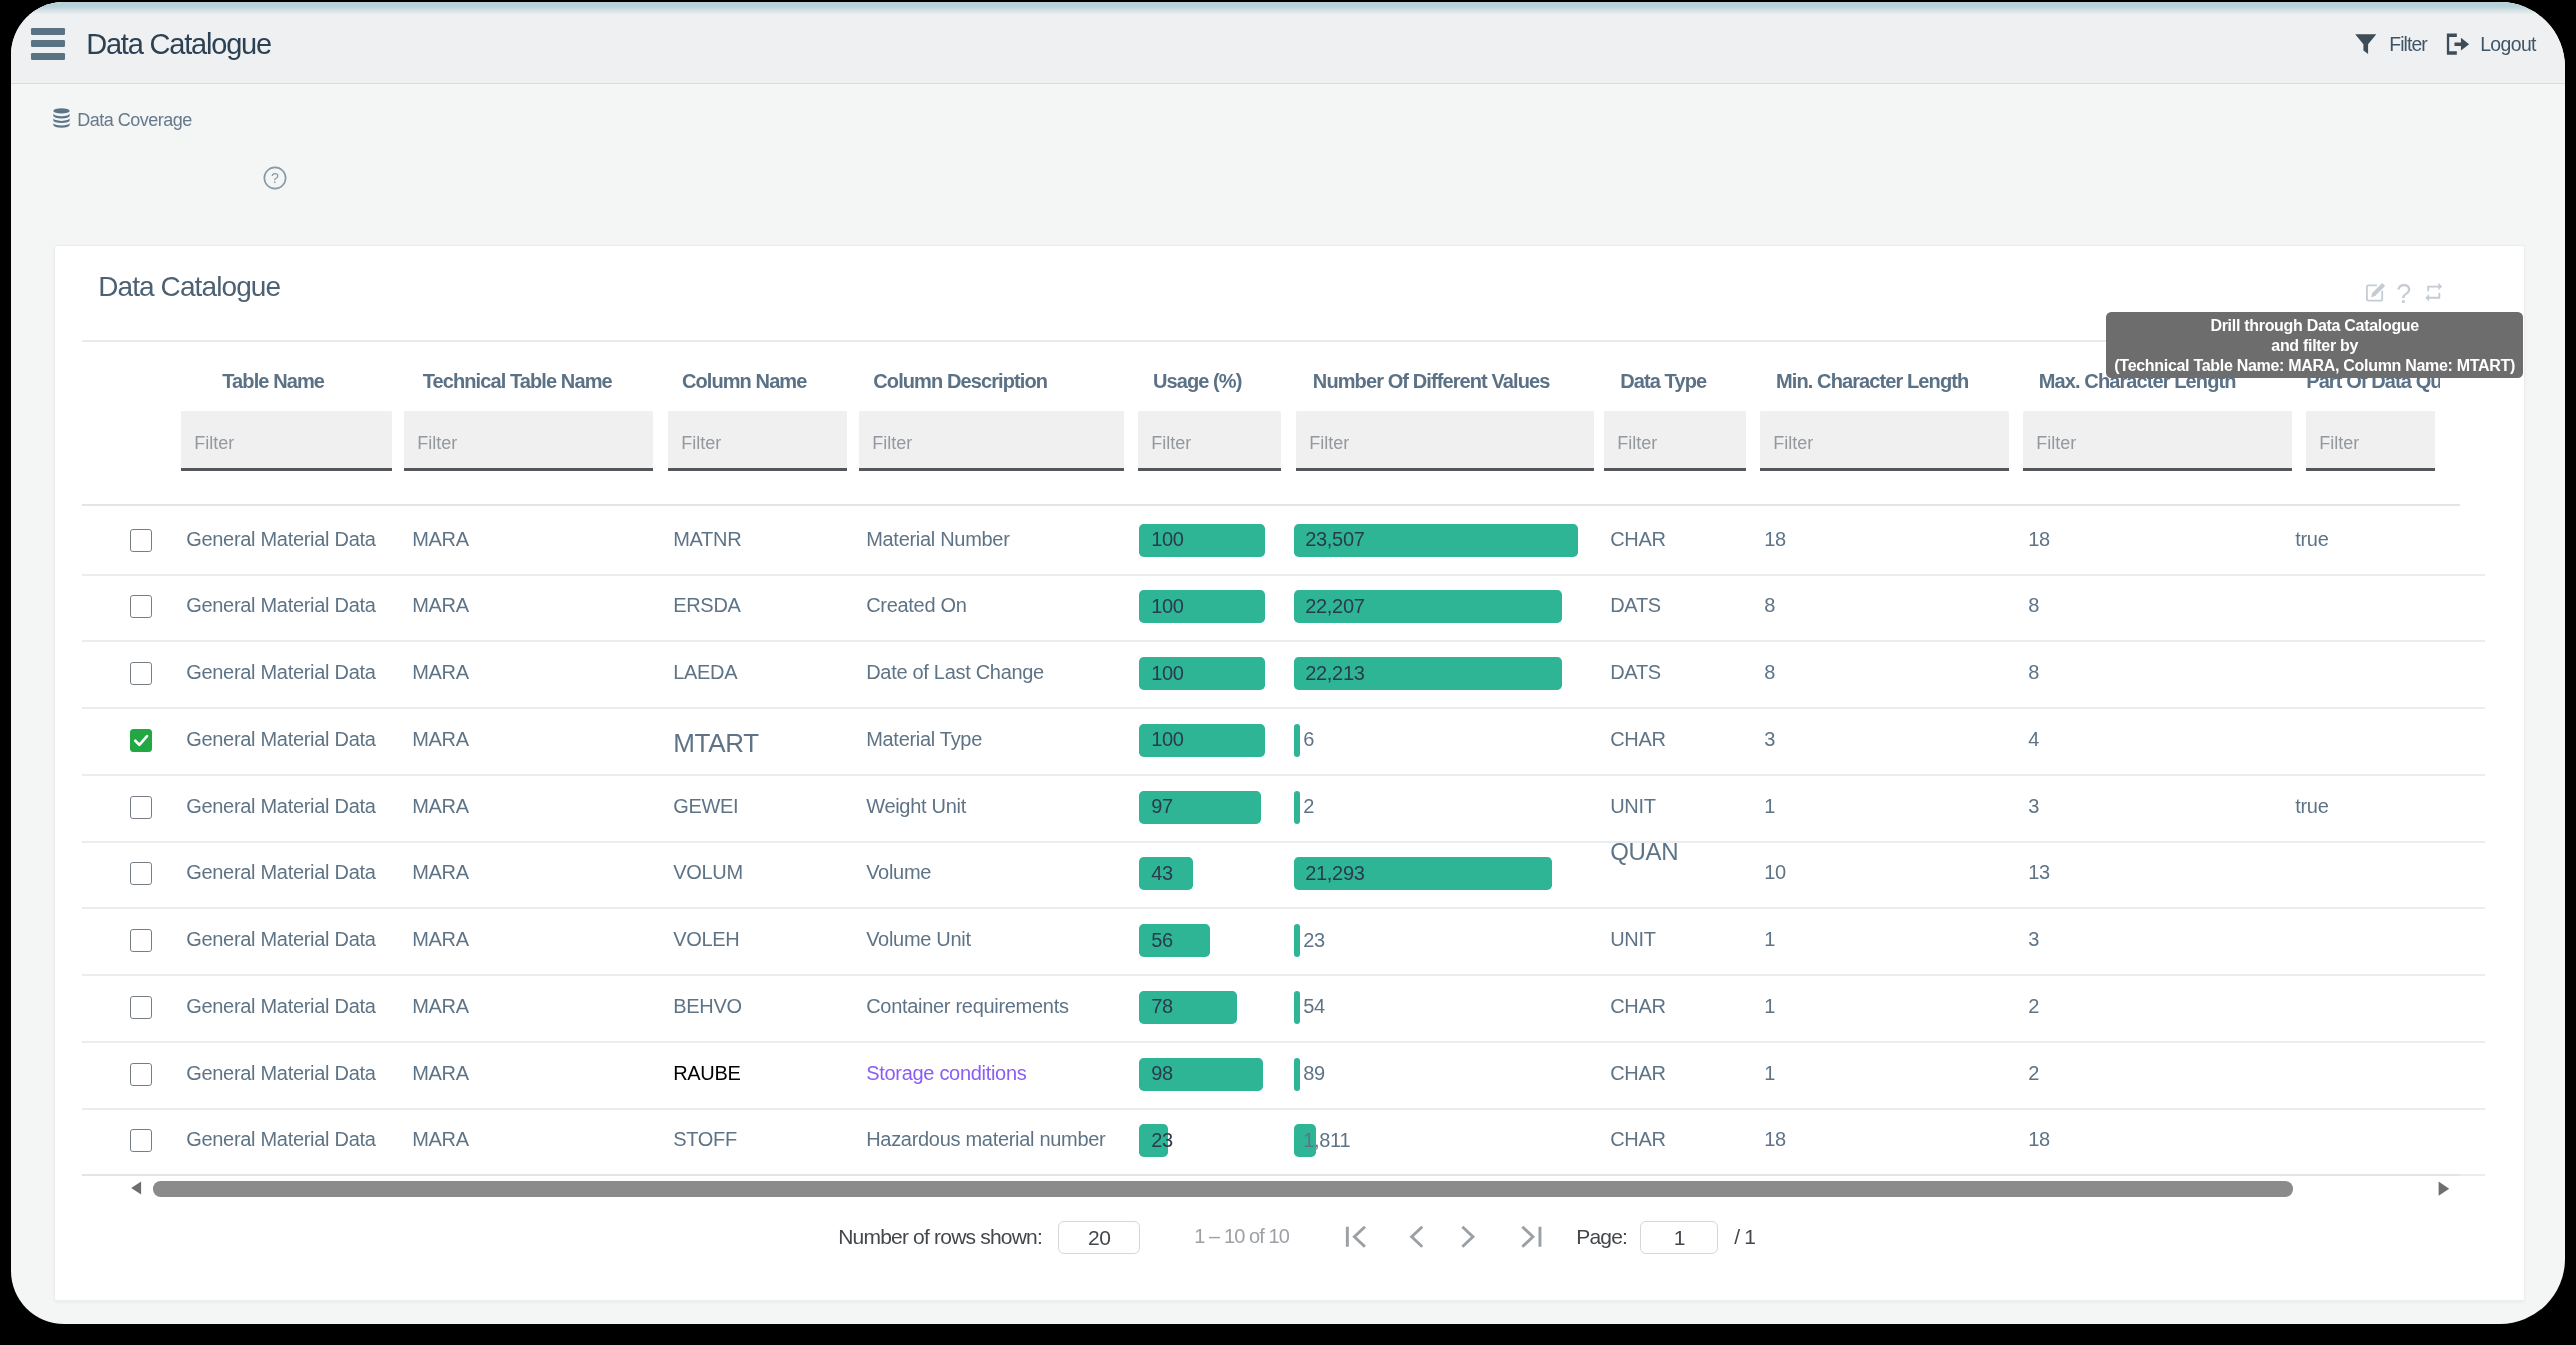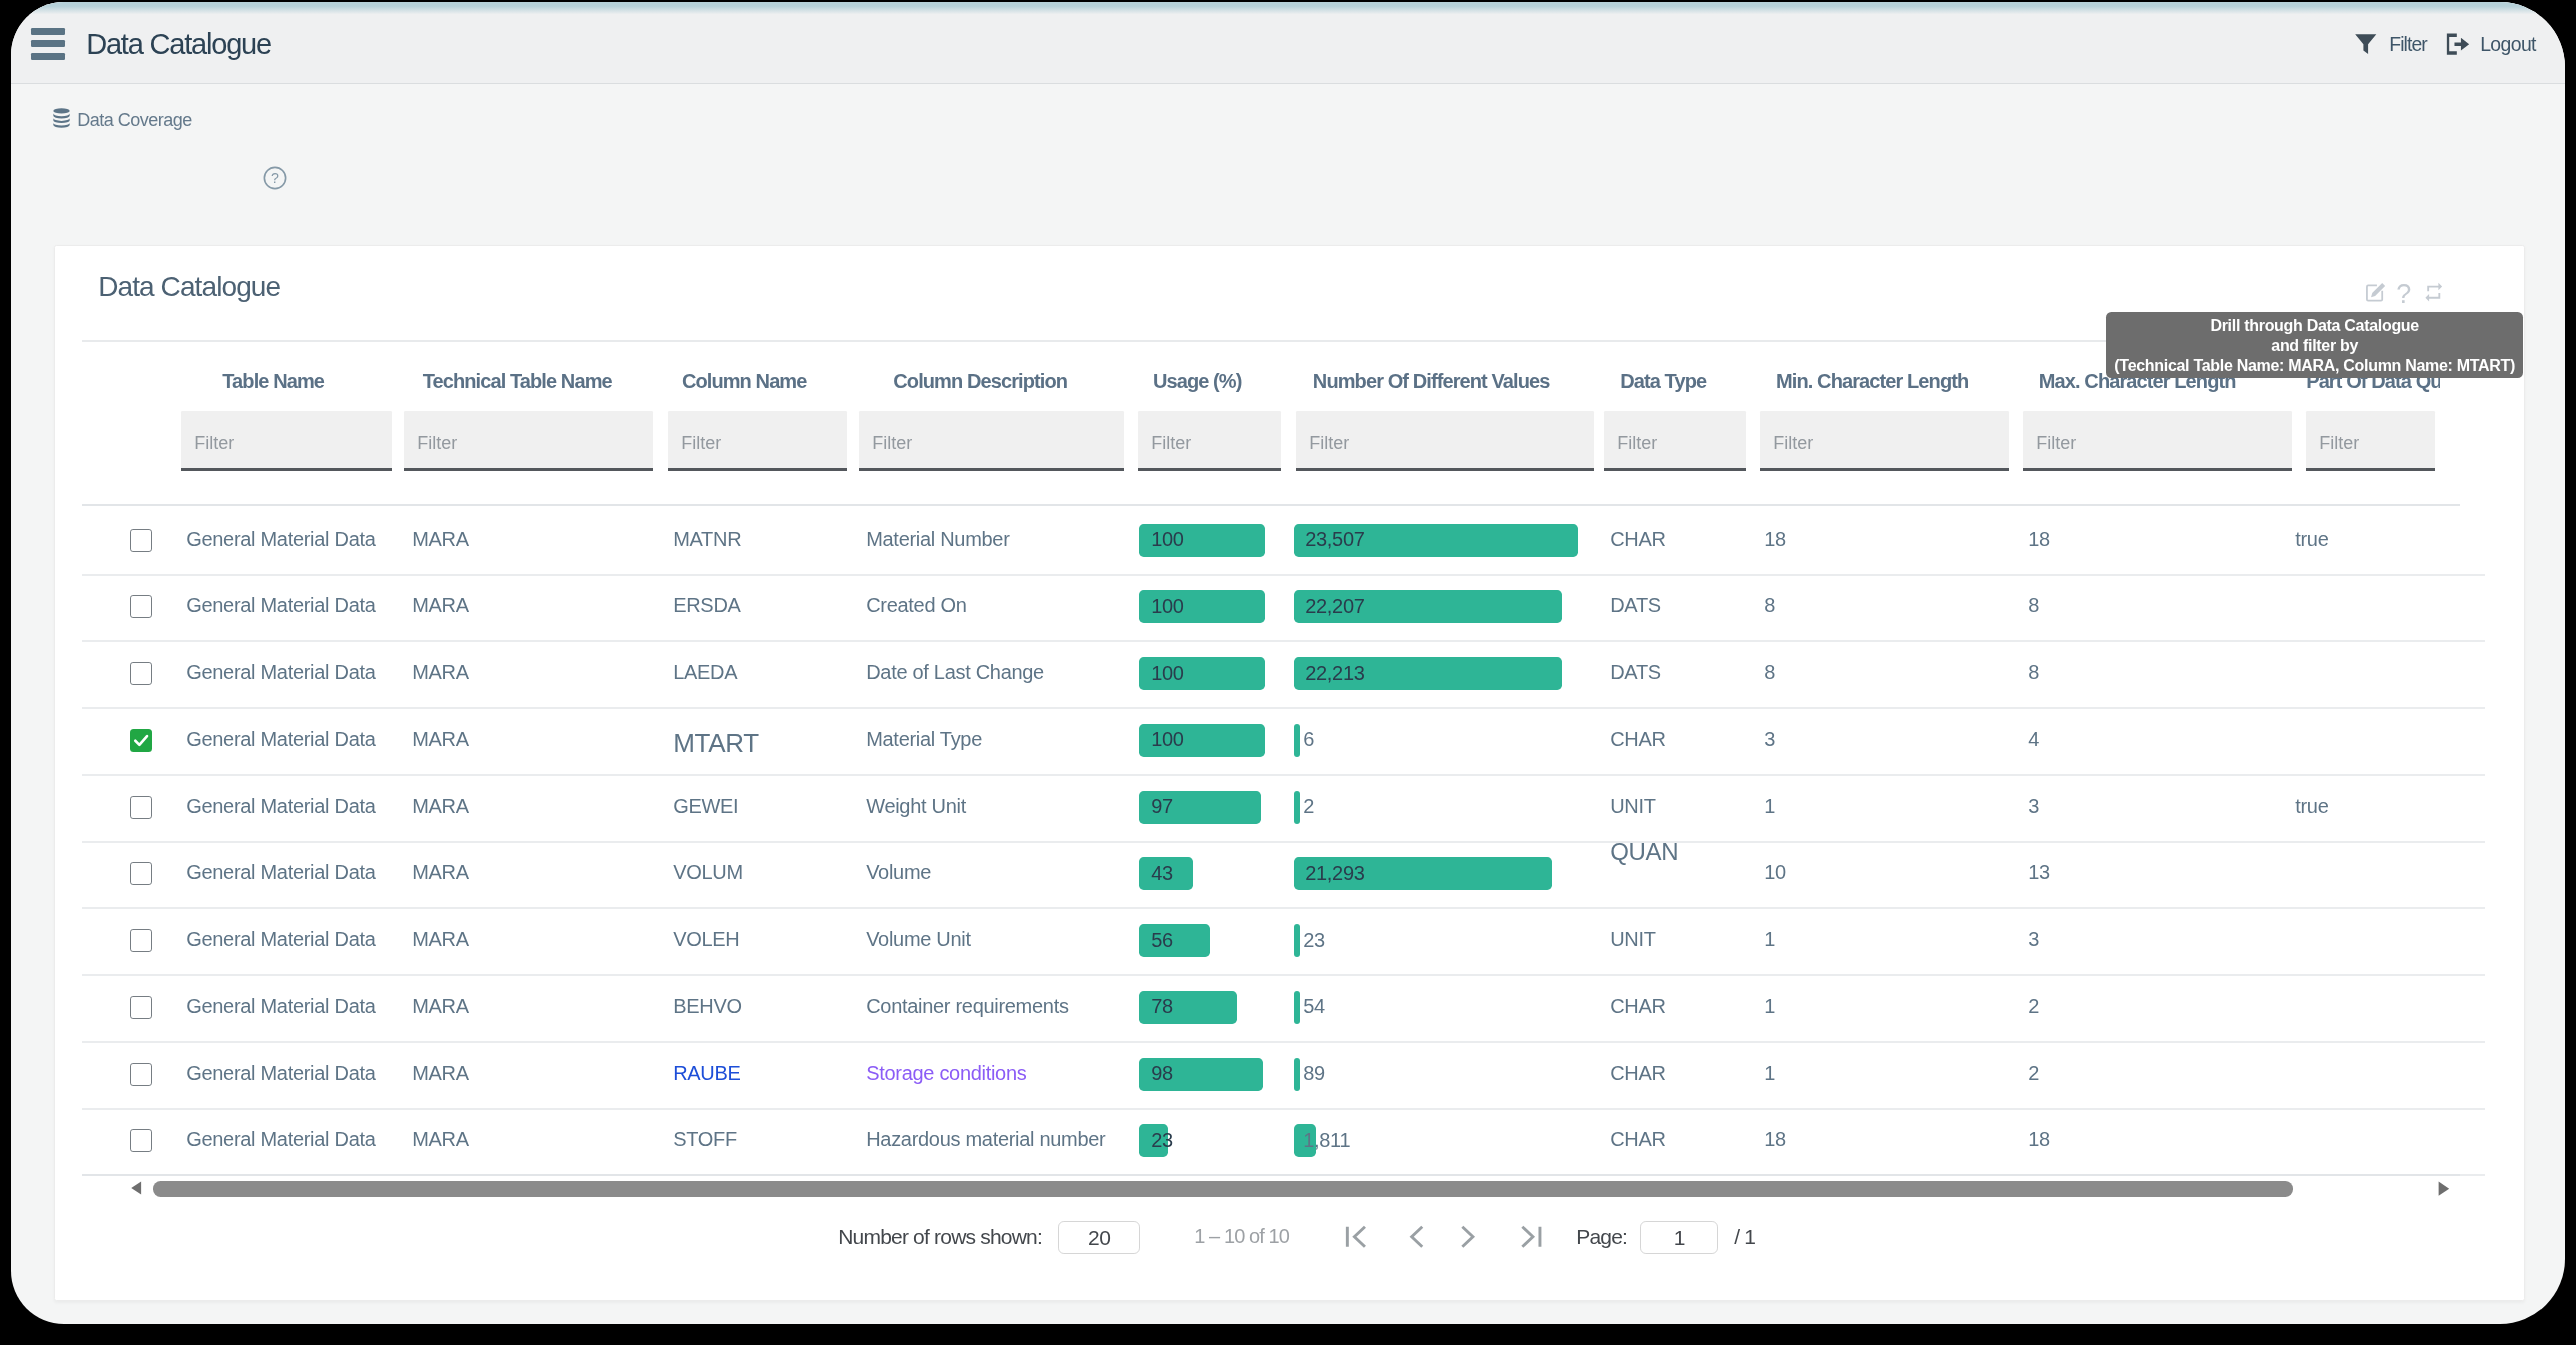--- a/index.html
+++ b/index.html
@@ -43,21 +43,21 @@
 <svg style="position:absolute;left:2381px;top:279px;width:23.5px;height:26px;" viewBox="0 0 40 40">
 <text x="20" y="36" font-family="Liberation Sans" font-size="46" fill="#c5cbd2" text-anchor="middle">?</text>
     </svg>
 <svg style="position:absolute;left:2411px;top:279px;width:23.5px;height:22.3px;" viewBox="0 0 24 24" fill="#c5cbd2">
 <path d="M7 7h10v3l4-4-4-4v3H5v6h2V7zm10 10H7v-3l-4 4 4 4v-3h12v-6h-2v4z"></path>
     </svg>
 <div style="position:absolute;left:71px;top:338px;width:2414px;height:1.2px;background:#e8eaec;"></div>
 <div style="position:absolute;left:262px;top:368px;font-size:20px;font-weight:bold;letter-spacing:-0.9px;color:#5b7186;white-space:nowrap;transform:translateX(-50%);">Table Name</div>
 <div style="position:absolute;left:506px;top:368px;font-size:20px;font-weight:bold;letter-spacing:-0.9px;color:#5b7186;white-space:nowrap;transform:translateX(-50%);">Technical Table Name</div>
 <div style="position:absolute;left:733px;top:368px;font-size:20px;font-weight:bold;letter-spacing:-0.9px;color:#5b7186;white-space:nowrap;transform:translateX(-50%);">Column Name</div>
-<div style="position:absolute;left:969px;top:368px;font-size:20px;font-weight:bold;letter-spacing:-0.9px;color:#5b7186;white-space:nowrap;transform:translateX(-50%);">Column Description</div>
+<div style="position:absolute;left:949px;top:368px;font-size:20px;font-weight:bold;letter-spacing:-0.9px;color:#5b7186;white-space:nowrap;transform:translateX(-50%);">Column Description</div>
 <div style="position:absolute;left:1186px;top:368px;font-size:20px;font-weight:bold;letter-spacing:-0.9px;color:#5b7186;white-space:nowrap;transform:translateX(-50%);">Usage (%)</div>
 <div style="position:absolute;left:1420px;top:368px;font-size:20px;font-weight:bold;letter-spacing:-0.9px;color:#5b7186;white-space:nowrap;transform:translateX(-50%);">Number Of Different Values</div>
 <div style="position:absolute;left:1652px;top:368px;font-size:20px;font-weight:bold;letter-spacing:-0.9px;color:#5b7186;white-space:nowrap;transform:translateX(-50%);">Data Type</div>
 <div style="position:absolute;left:1861px;top:368px;font-size:20px;font-weight:bold;letter-spacing:-0.9px;color:#5b7186;white-space:nowrap;transform:translateX(-50%);">Min. Character Length</div>
 <div style="position:absolute;left:2126px;top:368px;font-size:20px;font-weight:bold;letter-spacing:-0.9px;color:#5b7186;white-space:nowrap;transform:translateX(-50%);">Max. Character Length</div>
 <div style="position:absolute;left:2295px;top:368px;width:134px;height:28px;overflow:hidden;">
       <div style="font-size:20px;font-weight:bold;letter-spacing:-0.9px;color:#5b7186;white-space:nowrap;">Part Of Data Quality</div>
     </div>
 <div style="position:absolute;left:170px;top:409px;width:211px;height:57px;background:#f0f0f0;border-bottom:3.5px solid #53575c;border-radius:1.2px 1.2px 0 0;"></div>
 <div style="position:absolute;left:183px;top:431px;font-size:18px;color:#93999f;">Filter</div>
@@ -185,21 +185,21 @@
 <div style="position:absolute;left:1140px;top:993px;font-size:20px;letter-spacing:-0.3px;color:#2a3c4c;white-space:nowrap;">78</div>
 <div style="position:absolute;left:1283px;top:989px;width:5.9px;height:33px;background:#2eb596;border-radius:4.7px;"></div>
 <div style="position:absolute;left:1292px;top:993px;font-size:20px;letter-spacing:-0.3px;color:#5e7486;white-space:nowrap;">54</div>
 <div style="position:absolute;left:1599px;top:993px;font-size:20px;letter-spacing:-0.3px;color:#5e7486;white-space:nowrap;">CHAR</div>
 <div style="position:absolute;left:1753px;top:993px;font-size:20px;letter-spacing:-0.3px;color:#5e7486;white-space:nowrap;">1</div>
 <div style="position:absolute;left:2017px;top:993px;font-size:20px;letter-spacing:-0.3px;color:#5e7486;white-space:nowrap;">2</div>
 <div style="position:absolute;left:71px;top:1106px;width:2403px;height:1.2px;background:#eaecee;"></div>
 <div style="position:absolute;left:119px;top:1061px;width:22.3px;height:22.3px;border:1.8px solid #767d83;border-radius:2.9px;box-sizing:border-box;"></div>
 <div style="position:absolute;left:175px;top:1060px;font-size:20px;letter-spacing:-0.3px;color:#5e7486;white-space:nowrap;">General Material Data</div>
 <div style="position:absolute;left:401px;top:1060px;font-size:20px;letter-spacing:-0.3px;color:#5e7486;white-space:nowrap;">MARA</div>
-<div style="position:absolute;left:662px;top:1060px;font-size:20px;letter-spacing:-0.3px;color:#1d4ed8;white-space:nowrap;">RAUBE</div>
+<div style="position:absolute;left:662px;top:1060px;font-size:20px;letter-spacing:-0.3px;color:#000000;white-space:nowrap;">RAUBE</div>
 <div style="position:absolute;left:855px;top:1060px;font-size:20px;letter-spacing:-0.3px;color:#8b5cf6;white-space:nowrap;">Storage conditions</div>
 <div style="position:absolute;left:1128px;top:1056px;width:124px;height:33px;background:#2eb596;border-radius:4.7px;"></div>
 <div style="position:absolute;left:1140px;top:1060px;font-size:20px;letter-spacing:-0.3px;color:#2a3c4c;white-space:nowrap;">98</div>
 <div style="position:absolute;left:1283px;top:1056px;width:5.9px;height:33px;background:#2eb596;border-radius:4.7px;"></div>
 <div style="position:absolute;left:1292px;top:1060px;font-size:20px;letter-spacing:-0.3px;color:#5e7486;white-space:nowrap;">89</div>
 <div style="position:absolute;left:1599px;top:1060px;font-size:20px;letter-spacing:-0.3px;color:#5e7486;white-space:nowrap;">CHAR</div>
 <div style="position:absolute;left:1753px;top:1060px;font-size:20px;letter-spacing:-0.3px;color:#5e7486;white-space:nowrap;">1</div>
 <div style="position:absolute;left:2017px;top:1060px;font-size:20px;letter-spacing:-0.3px;color:#5e7486;white-space:nowrap;">2</div>
 <div style="position:absolute;left:71px;top:1172px;width:2403px;height:1.2px;background:#eaecee;"></div>
 <div style="position:absolute;left:119px;top:1127px;width:22.3px;height:22.3px;border:1.8px solid #767d83;border-radius:2.9px;box-sizing:border-box;"></div>

